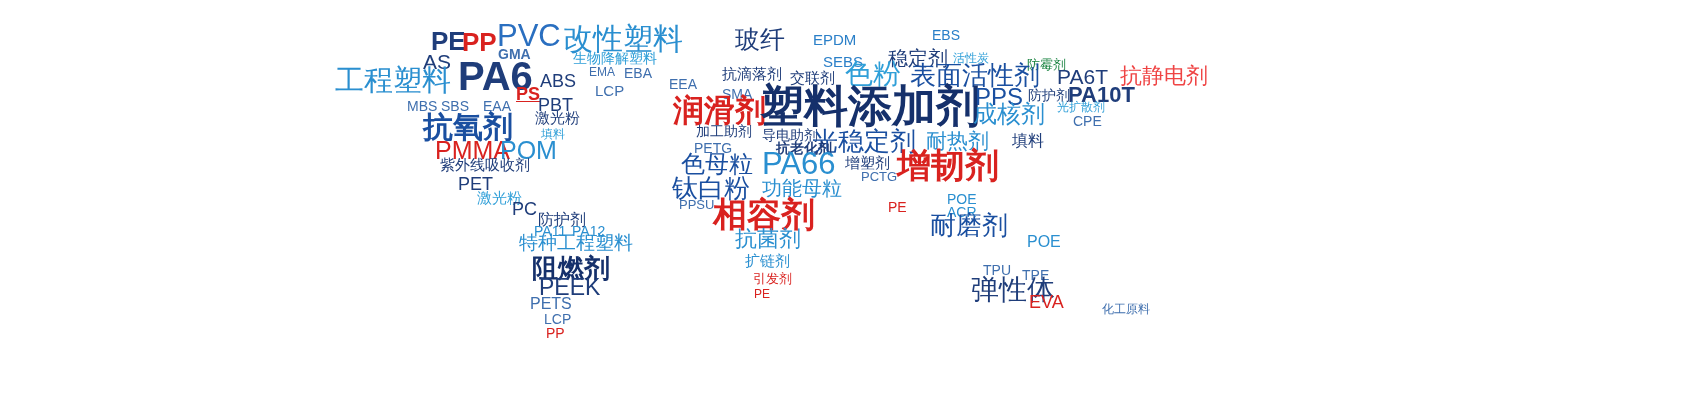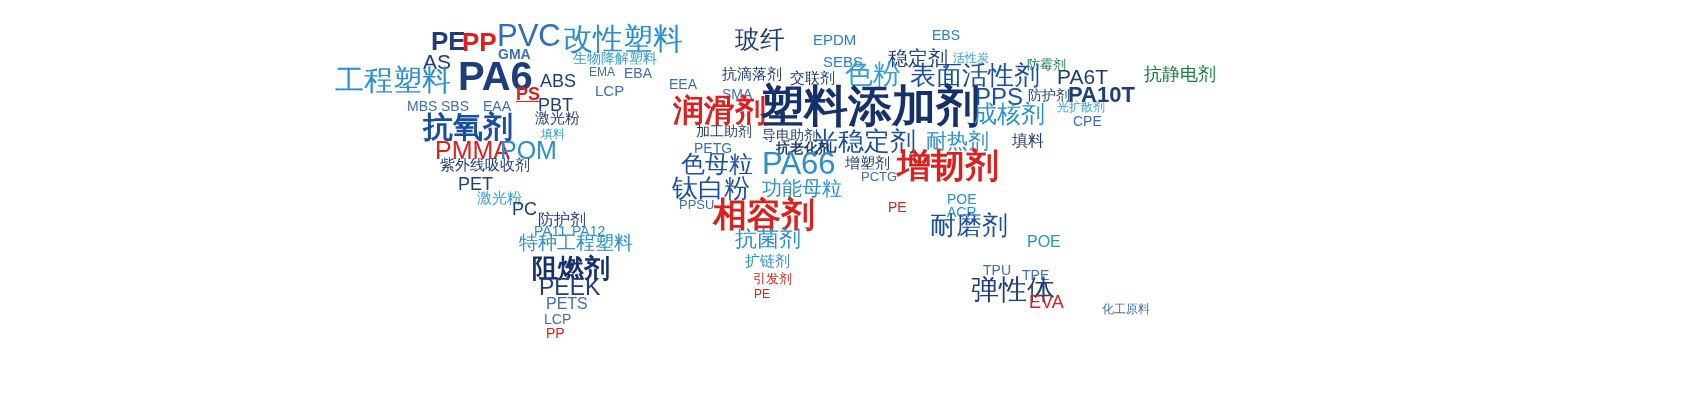--- a/index.html
+++ b/index.html
@@ -51,21 +51,21 @@
     <span class="word w-norm" style="left: 335px; top: 66px; font-size: 29px; color: rgb(42, 143, 208); font-weight: 400;">工程塑料</span>
     <span class="word w-norm" style="left: 540px; top: 72px; font-size: 18px; color: rgb(31, 61, 122); font-weight: 400;">ABS</span>
     <span class="word w-norm" style="left: 589px; top: 66px; font-size: 12px; color: rgb(63, 111, 174); font-weight: 400;">EMA</span>
     <span class="word w-norm" style="left: 624px; top: 66px; font-size: 14px; color: rgb(63, 111, 174); font-weight: 400;">EBA</span>
     <span class="word w-norm" style="left: 669px; top: 77px; font-size: 14px; color: rgb(63, 111, 174); font-weight: 400;">EEA</span>
     <span class="word w-norm" style="left: 722px; top: 66px; font-size: 15px; color: rgb(31, 61, 122); font-weight: 400;">抗滴落剂</span>
     <span class="word w-norm" style="left: 790px; top: 70px; font-size: 15px; color: rgb(31, 61, 122); font-weight: 400;">交联剂</span>
     <span class="word w-norm" style="left: 845px; top: 60px; font-size: 28px; color: rgb(47, 159, 216); font-weight: 400;">色粉</span>
     <span class="word w-norm" style="left: 910px; top: 62px; font-size: 26px; color: rgb(26, 79, 160); font-weight: 400;">表面活性剂</span>
     <span class="word w-norm" style="left: 1057px; top: 66px; font-size: 21px; color: rgb(31, 61, 122); font-weight: 400;">PA6T</span>
-    <span class="word w-norm" style="left: 1120px; top: 65px; font-size: 18px; color: #15803d; font-weight: 400; margin-left: 24px;">抗静电剂</span>
+    <span class="word w-norm" style="left: 1120px; top: 65px; font-size: 22px; color: #ef4444; font-weight: 400;">抗静电剂</span>
     <span class="word w-bold" style="left: 516px; top: 85px; font-size: 18px; color: rgb(217, 34, 31); font-weight: 700; text-decoration: underline;">PS</span>
     <span class="word w-norm" style="left: 595px; top: 83px; font-size: 15px; color: rgb(63, 111, 174); font-weight: 400;">LCP</span>
     <span class="word w-norm" style="left: 722px; top: 87px; font-size: 14px; color: rgb(63, 111, 174); font-weight: 400;">SMA</span>
     <span class="word w-bold" style="left: 673px; top: 95px; font-size: 31px; color: rgb(217, 34, 31); font-weight: 700;">润滑剂</span>
     <span class="word w-bold" style="left: 760px; top: 84px; font-size: 44px; color: rgb(21, 48, 107); font-weight: 700;">塑料添加剂</span>
     <span class="word w-norm" style="left: 975px; top: 85px; font-size: 24px; color: rgb(26, 79, 160); font-weight: 400;">PPS</span>
     <span class="word w-norm" style="left: 1028px; top: 88px; font-size: 14px; color: rgb(31, 61, 122); font-weight: 400;">防护剂</span>
     <span class="word w-bold" style="left: 1068px; top: 84px; font-size: 22px; color: rgb(31, 61, 122); font-weight: 700;">PA10T</span>
     <span class="word w-norm" style="left: 538px; top: 96px; font-size: 18px; color: rgb(31, 61, 122); font-weight: 400;">PBT</span>
     <span class="word w-norm" style="left: 407px; top: 99px; font-size: 14px; color: rgb(63, 111, 174); font-weight: 400;">MBS</span>
@@ -110,18 +110,18 @@
     <span class="word w-norm" style="left: 519px; top: 233px; font-size: 19px; color: rgb(42, 143, 208); font-weight: 400;">特种工程塑料</span>
     <span class="word w-norm" style="left: 735px; top: 228px; font-size: 22px; color: rgb(42, 143, 208); font-weight: 400;">抗菌剂</span>
     <span class="word w-norm" style="left: 745px; top: 253px; font-size: 15px; color: rgb(42, 143, 208); font-weight: 400;">扩链剂</span>
     <span class="word w-bold" style="left: 532px; top: 255px; font-size: 26px; color: rgb(21, 48, 107); font-weight: 700;">阻燃剂</span>
     <span class="word w-norm" style="left: 983px; top: 263px; font-size: 14px; color: rgb(63, 111, 174); font-weight: 400;">TPU</span>
     <span class="word w-norm" style="left: 1022px; top: 268px; font-size: 14px; color: rgb(63, 111, 174); font-weight: 400;">TPE</span>
     <span class="word w-norm" style="left: 753px; top: 272px; font-size: 13px; color: rgb(217, 34, 31); font-weight: 400;">引发剂</span>
     <span class="word w-norm" style="left: 539px; top: 276px; font-size: 23px; color: rgb(31, 61, 122); font-weight: 400;">PEEK</span>
     <span class="word w-norm" style="left: 971px; top: 276px; font-size: 28px; color: rgb(31, 61, 122); font-weight: 400;">弹性体</span>
     <span class="word w-norm" style="left: 754px; top: 288px; font-size: 12px; color: rgb(217, 34, 31); font-weight: 400;">PE</span>
-    <span class="word w-norm" style="left: 546px; top: 296px; font-size: 16px; color: rgb(63, 111, 174); font-weight: 400;">PETS</span>
+    <span class="word w-norm" style="left: 530px; top: 296px; font-size: 16px; color: rgb(63, 111, 174); font-weight: 400;">PETS</span>
     <span class="word w-norm" style="left: 1029px; top: 293px; font-size: 18px; color: rgb(217, 34, 31); font-weight: 400;">EVA</span>
     <span class="word w-norm" style="left: 1088px; top: 303px; font-size: 12px; color: rgb(63, 111, 174); font-weight: 400; margin-left: 14px;">化工原料</span>
     <span class="word w-norm" style="left: 544px; top: 312px; font-size: 14px; color: rgb(63, 111, 174); font-weight: 400;">LCP</span>
     <span class="word w-norm" style="left: 546px; top: 326px; font-size: 14px; color: rgb(217, 34, 31); font-weight: 400;">PP</span>
   </div>
 
 </body></html>

